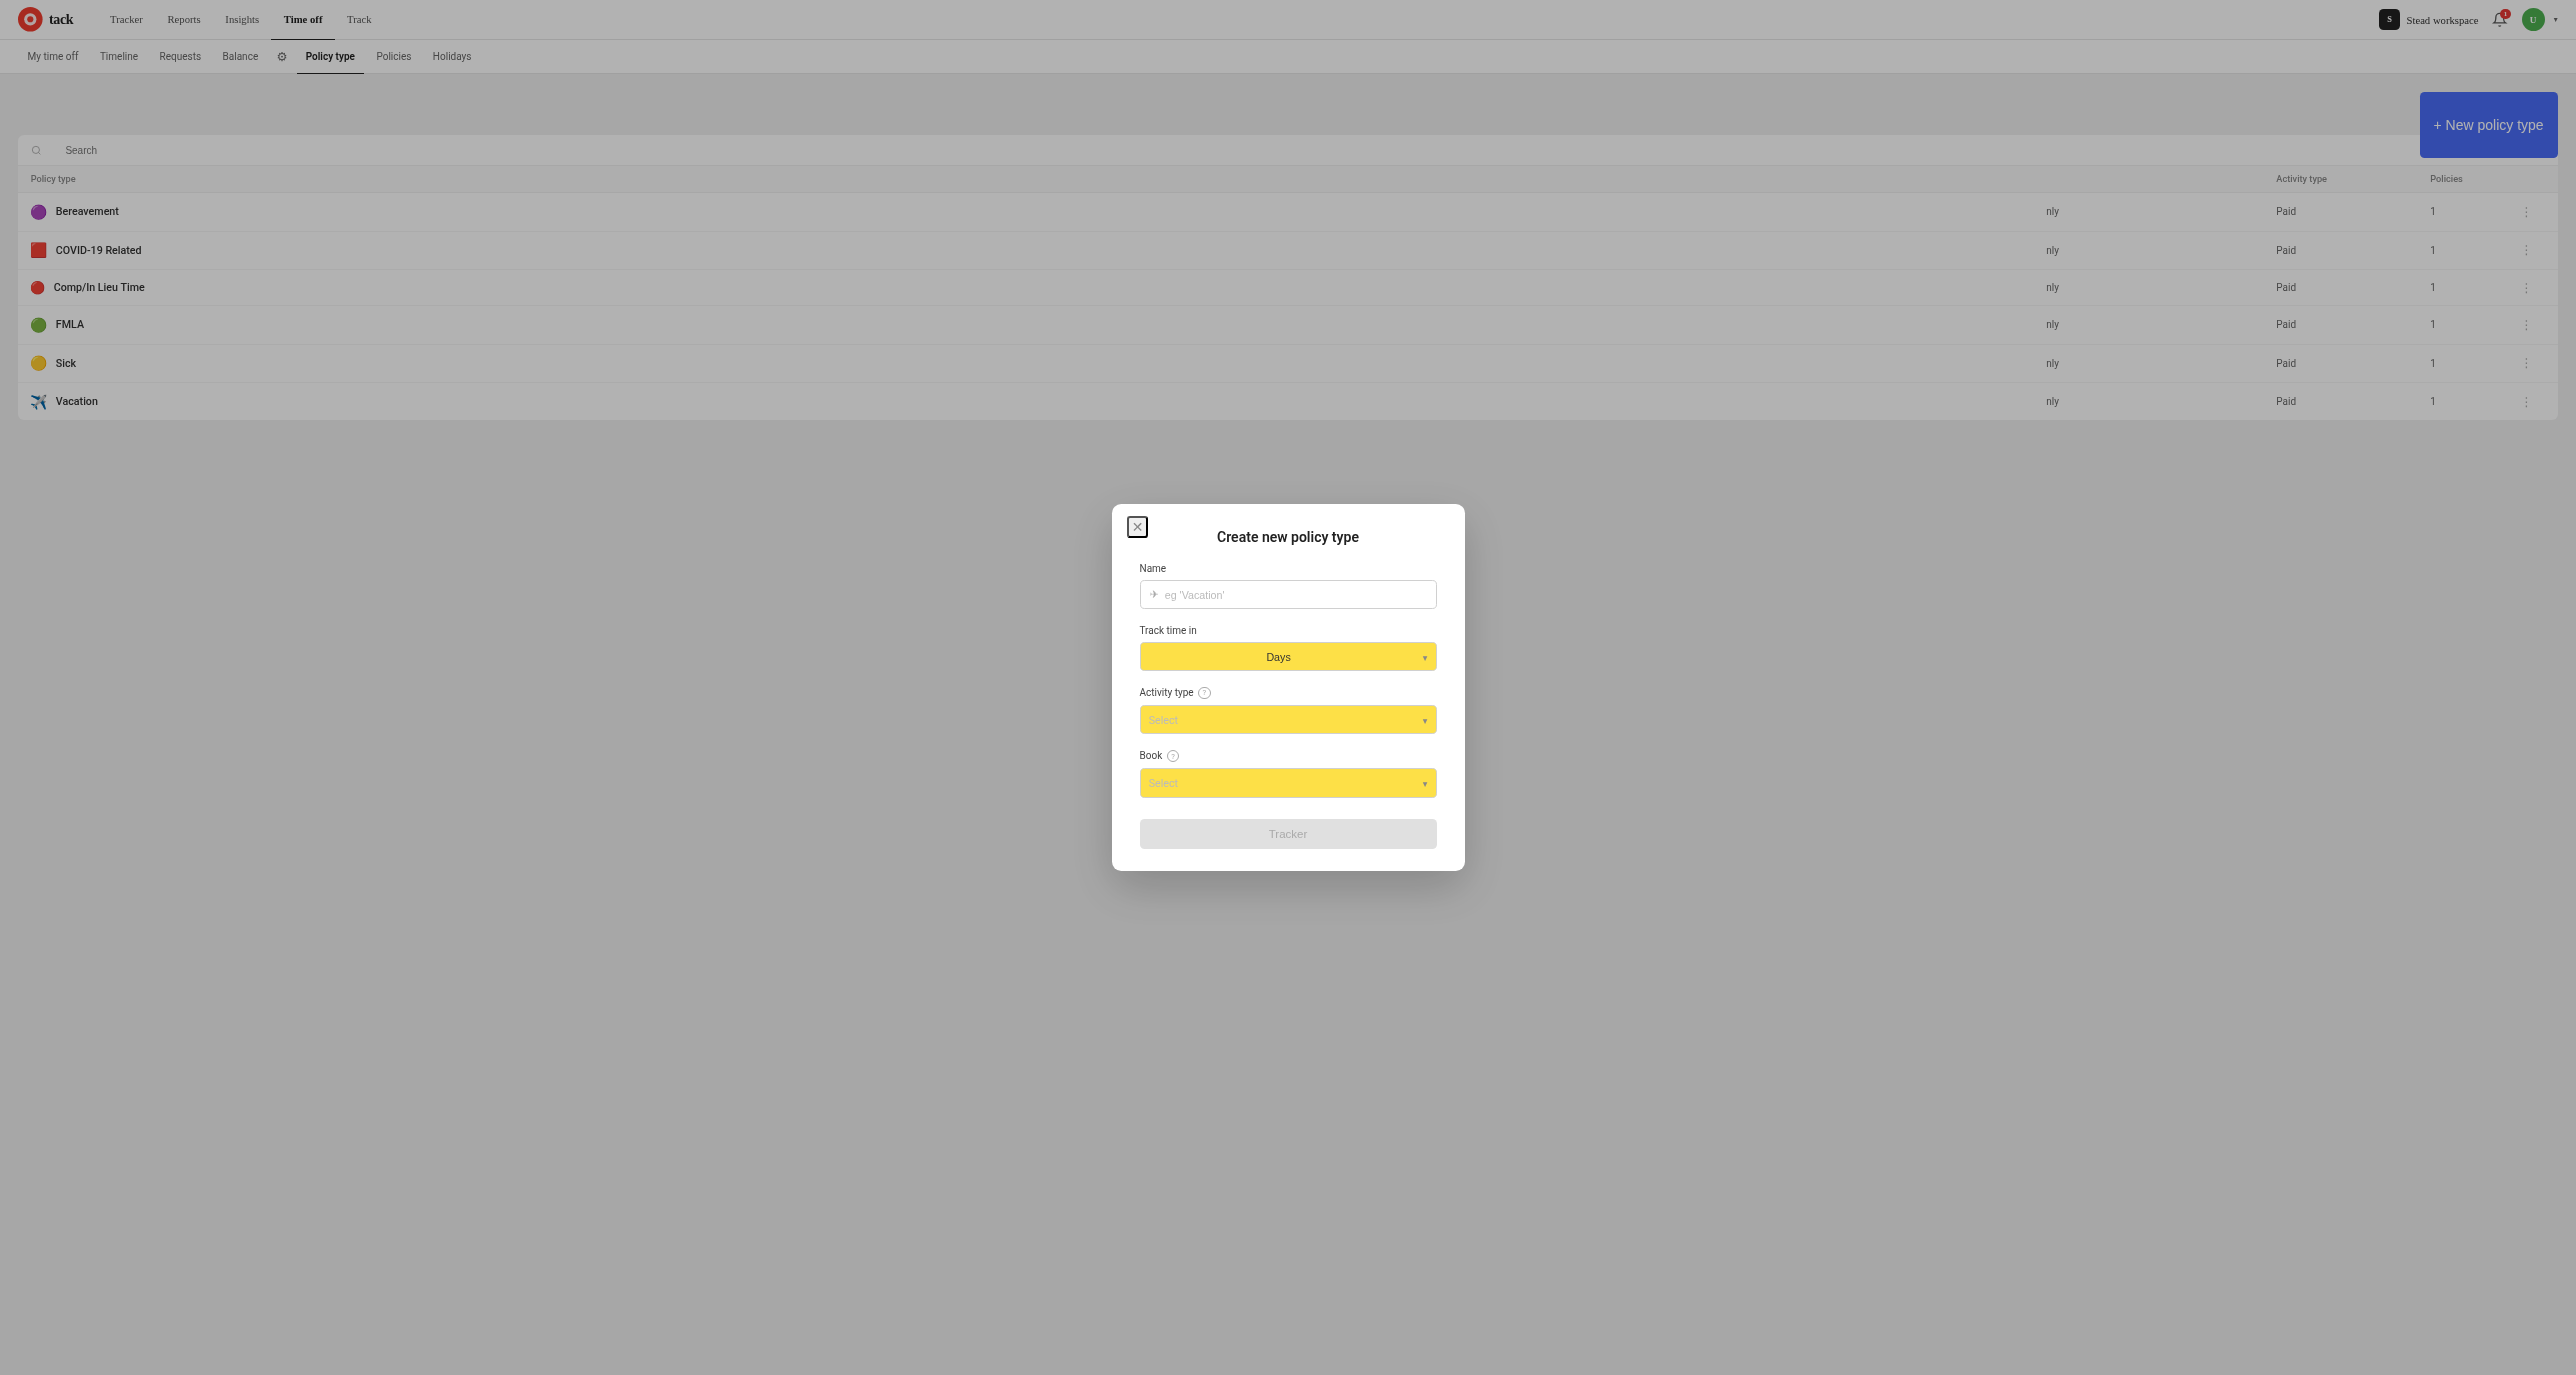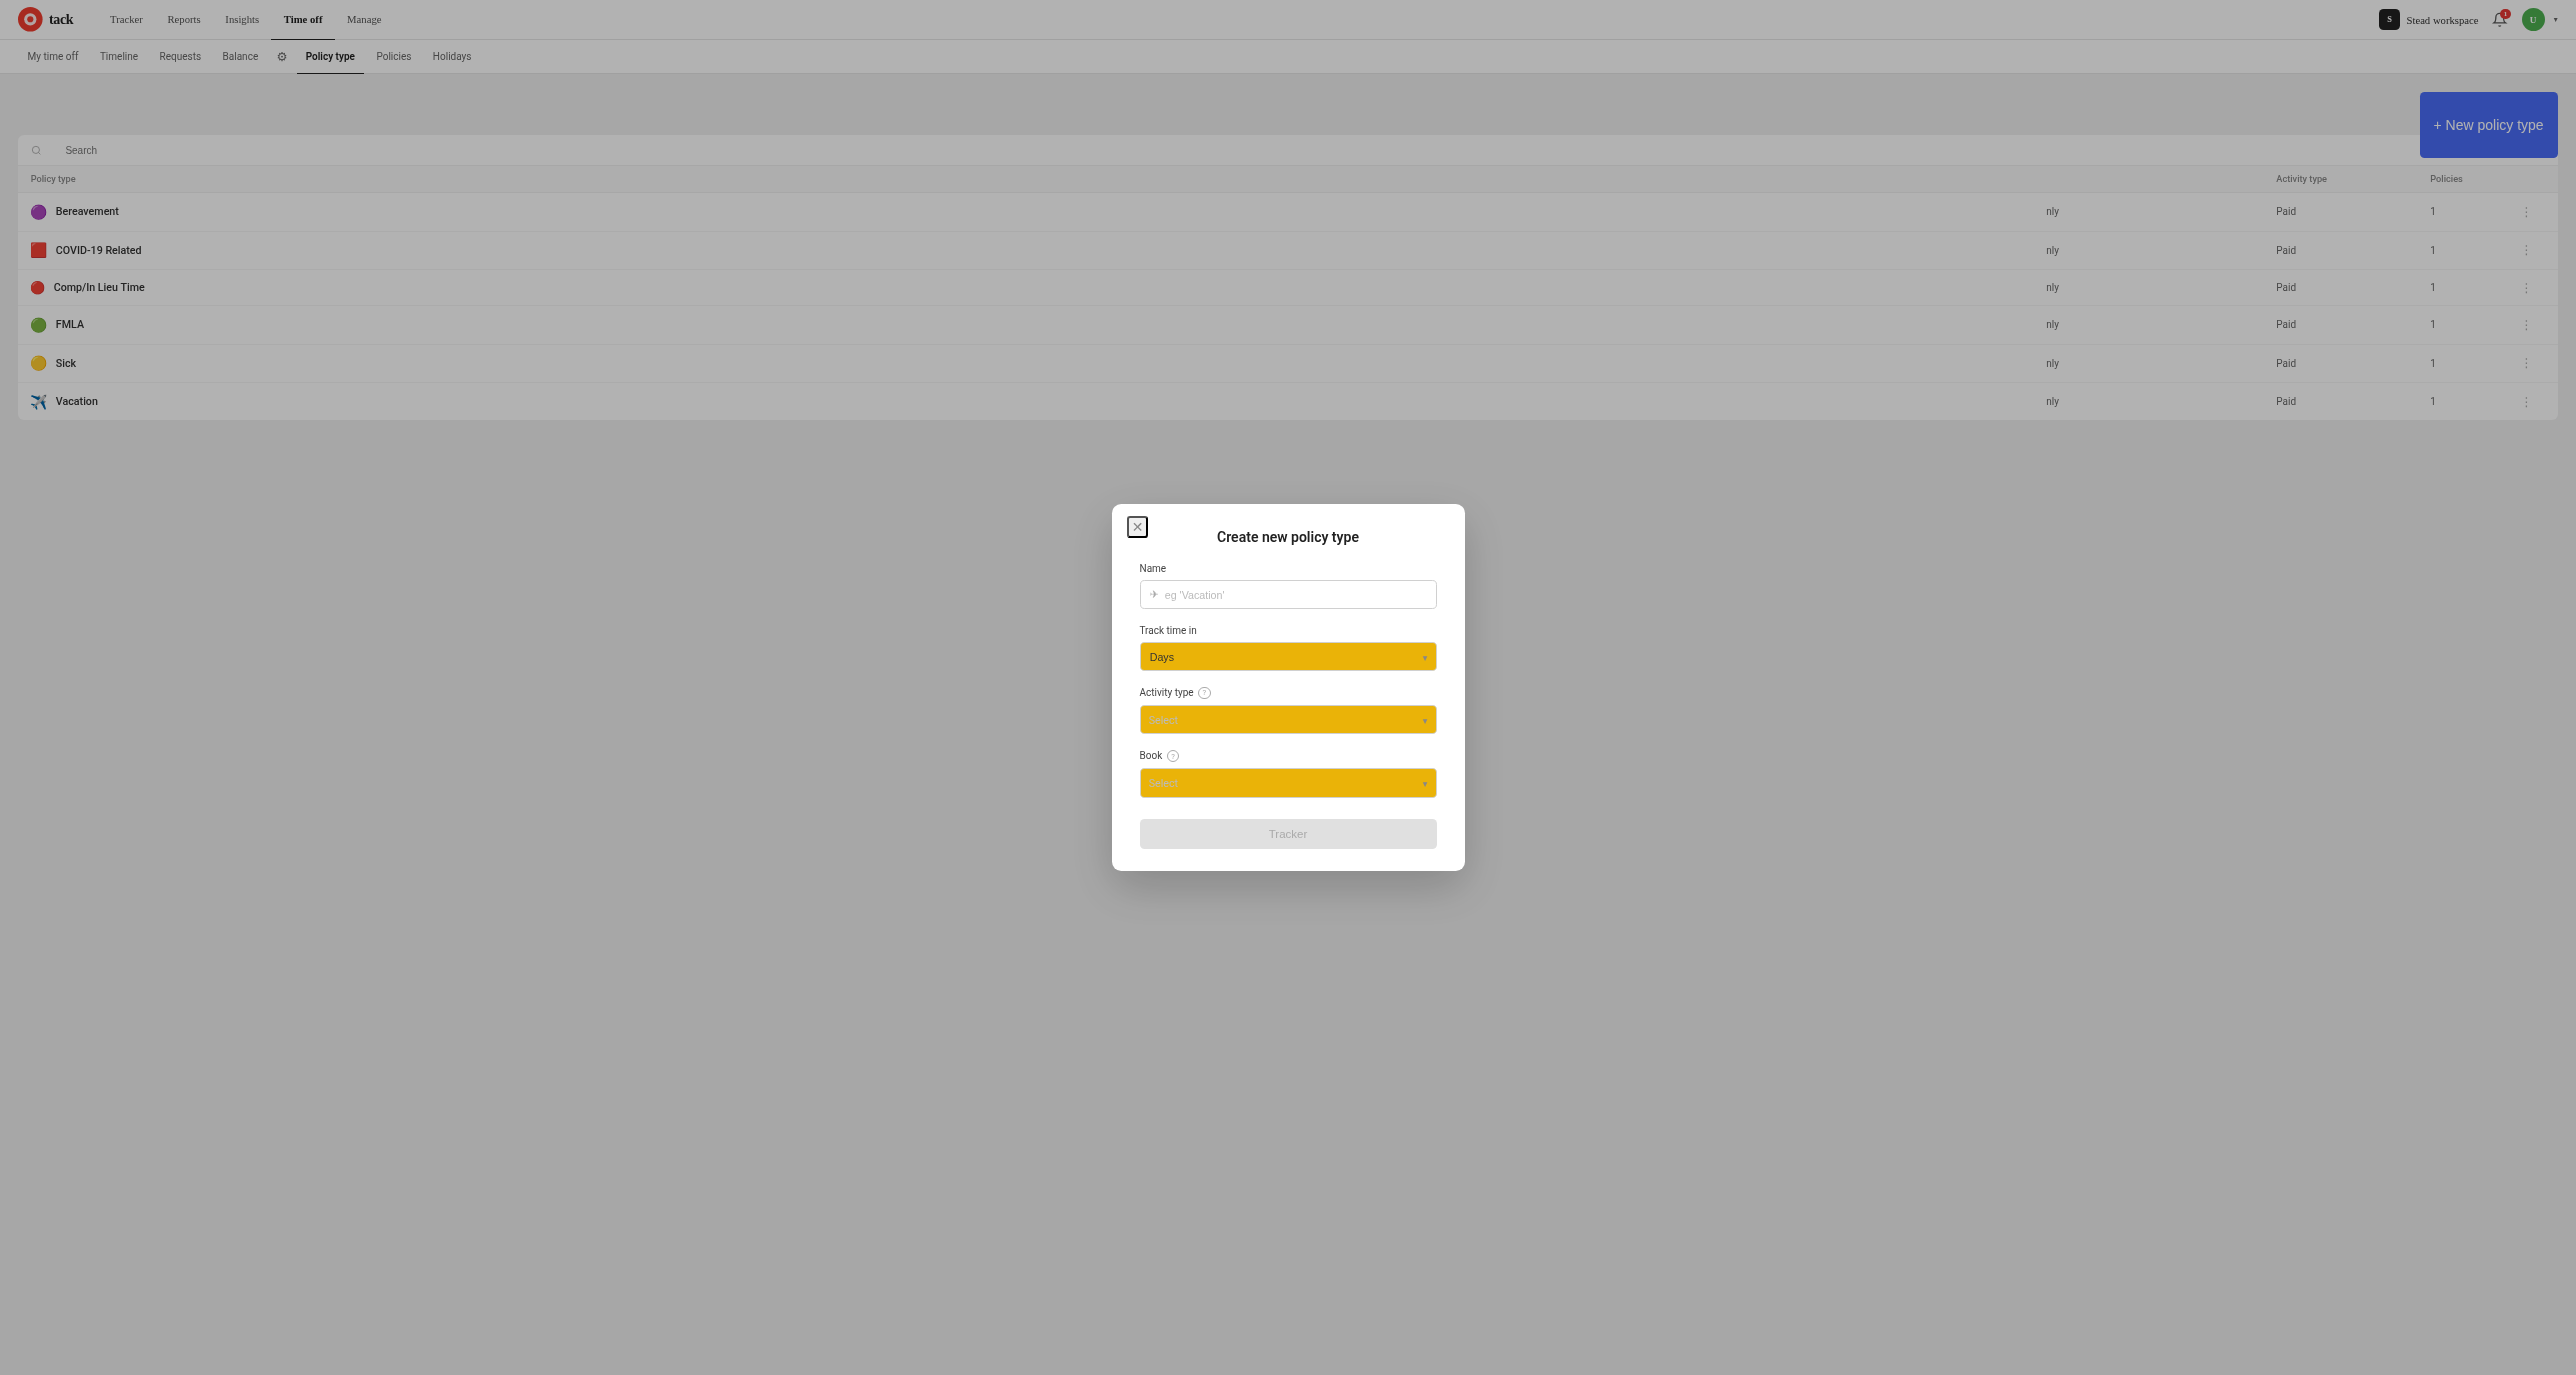--- a/index.html
+++ b/index.html
@@ -348,24 +348,25 @@
     .select-wrapper {
       position: relative;
     }
     .select-field {
       width: 100%;
       padding: 7.7px 28px 7.7px 9.2px;
       border: 0.8px solid #d0d0d0;
       border-radius: 4.6px;
       font-size: 10.7px;
       color: #333;
-      background: #eab308;
+      background: #fde047;
       appearance: none;
       cursor: pointer;
       outline: none;
+      text-align: center;
     }
     .select-chevron {
       position: absolute;
       right: 9.2px;
       top: 50%;
       transform: translateY(-50%);
       color: #888;
       pointer-events: none;
       font-size: 9.2px;
     }
@@ -393,21 +394,21 @@
       <circle cx="16" cy="16" r="4" fill="#f03d2f"></circle>
     </svg>
     <span class="logo-text">tack</span>
   </div>
 
   <div class="nav-links">
     <a class="nav-link">Tracker</a>
     <a class="nav-link">Reports</a>
     <a class="nav-link">Insights</a>
     <a class="nav-link active">Time off</a>
-    <a class="nav-link">Manage</a>
+    <a class="nav-link">Track</a>
   </div>
 
   <div class="nav-right">
     <div class="workspace-area">
       <div class="workspace-avatar">S</div>
       <span class="workspace-name">Stead workspace</span>
     </div>
     <div class="notification-btn">
       <svg width="15.4" height="15.4" viewBox="0 0 24 24" fill="none" stroke="#555" stroke-width="2">
         <path d="M18 8A6 6 0 0 0 6 8c0 7-3 9-3 9h18s-3-2-3-9"></path>

